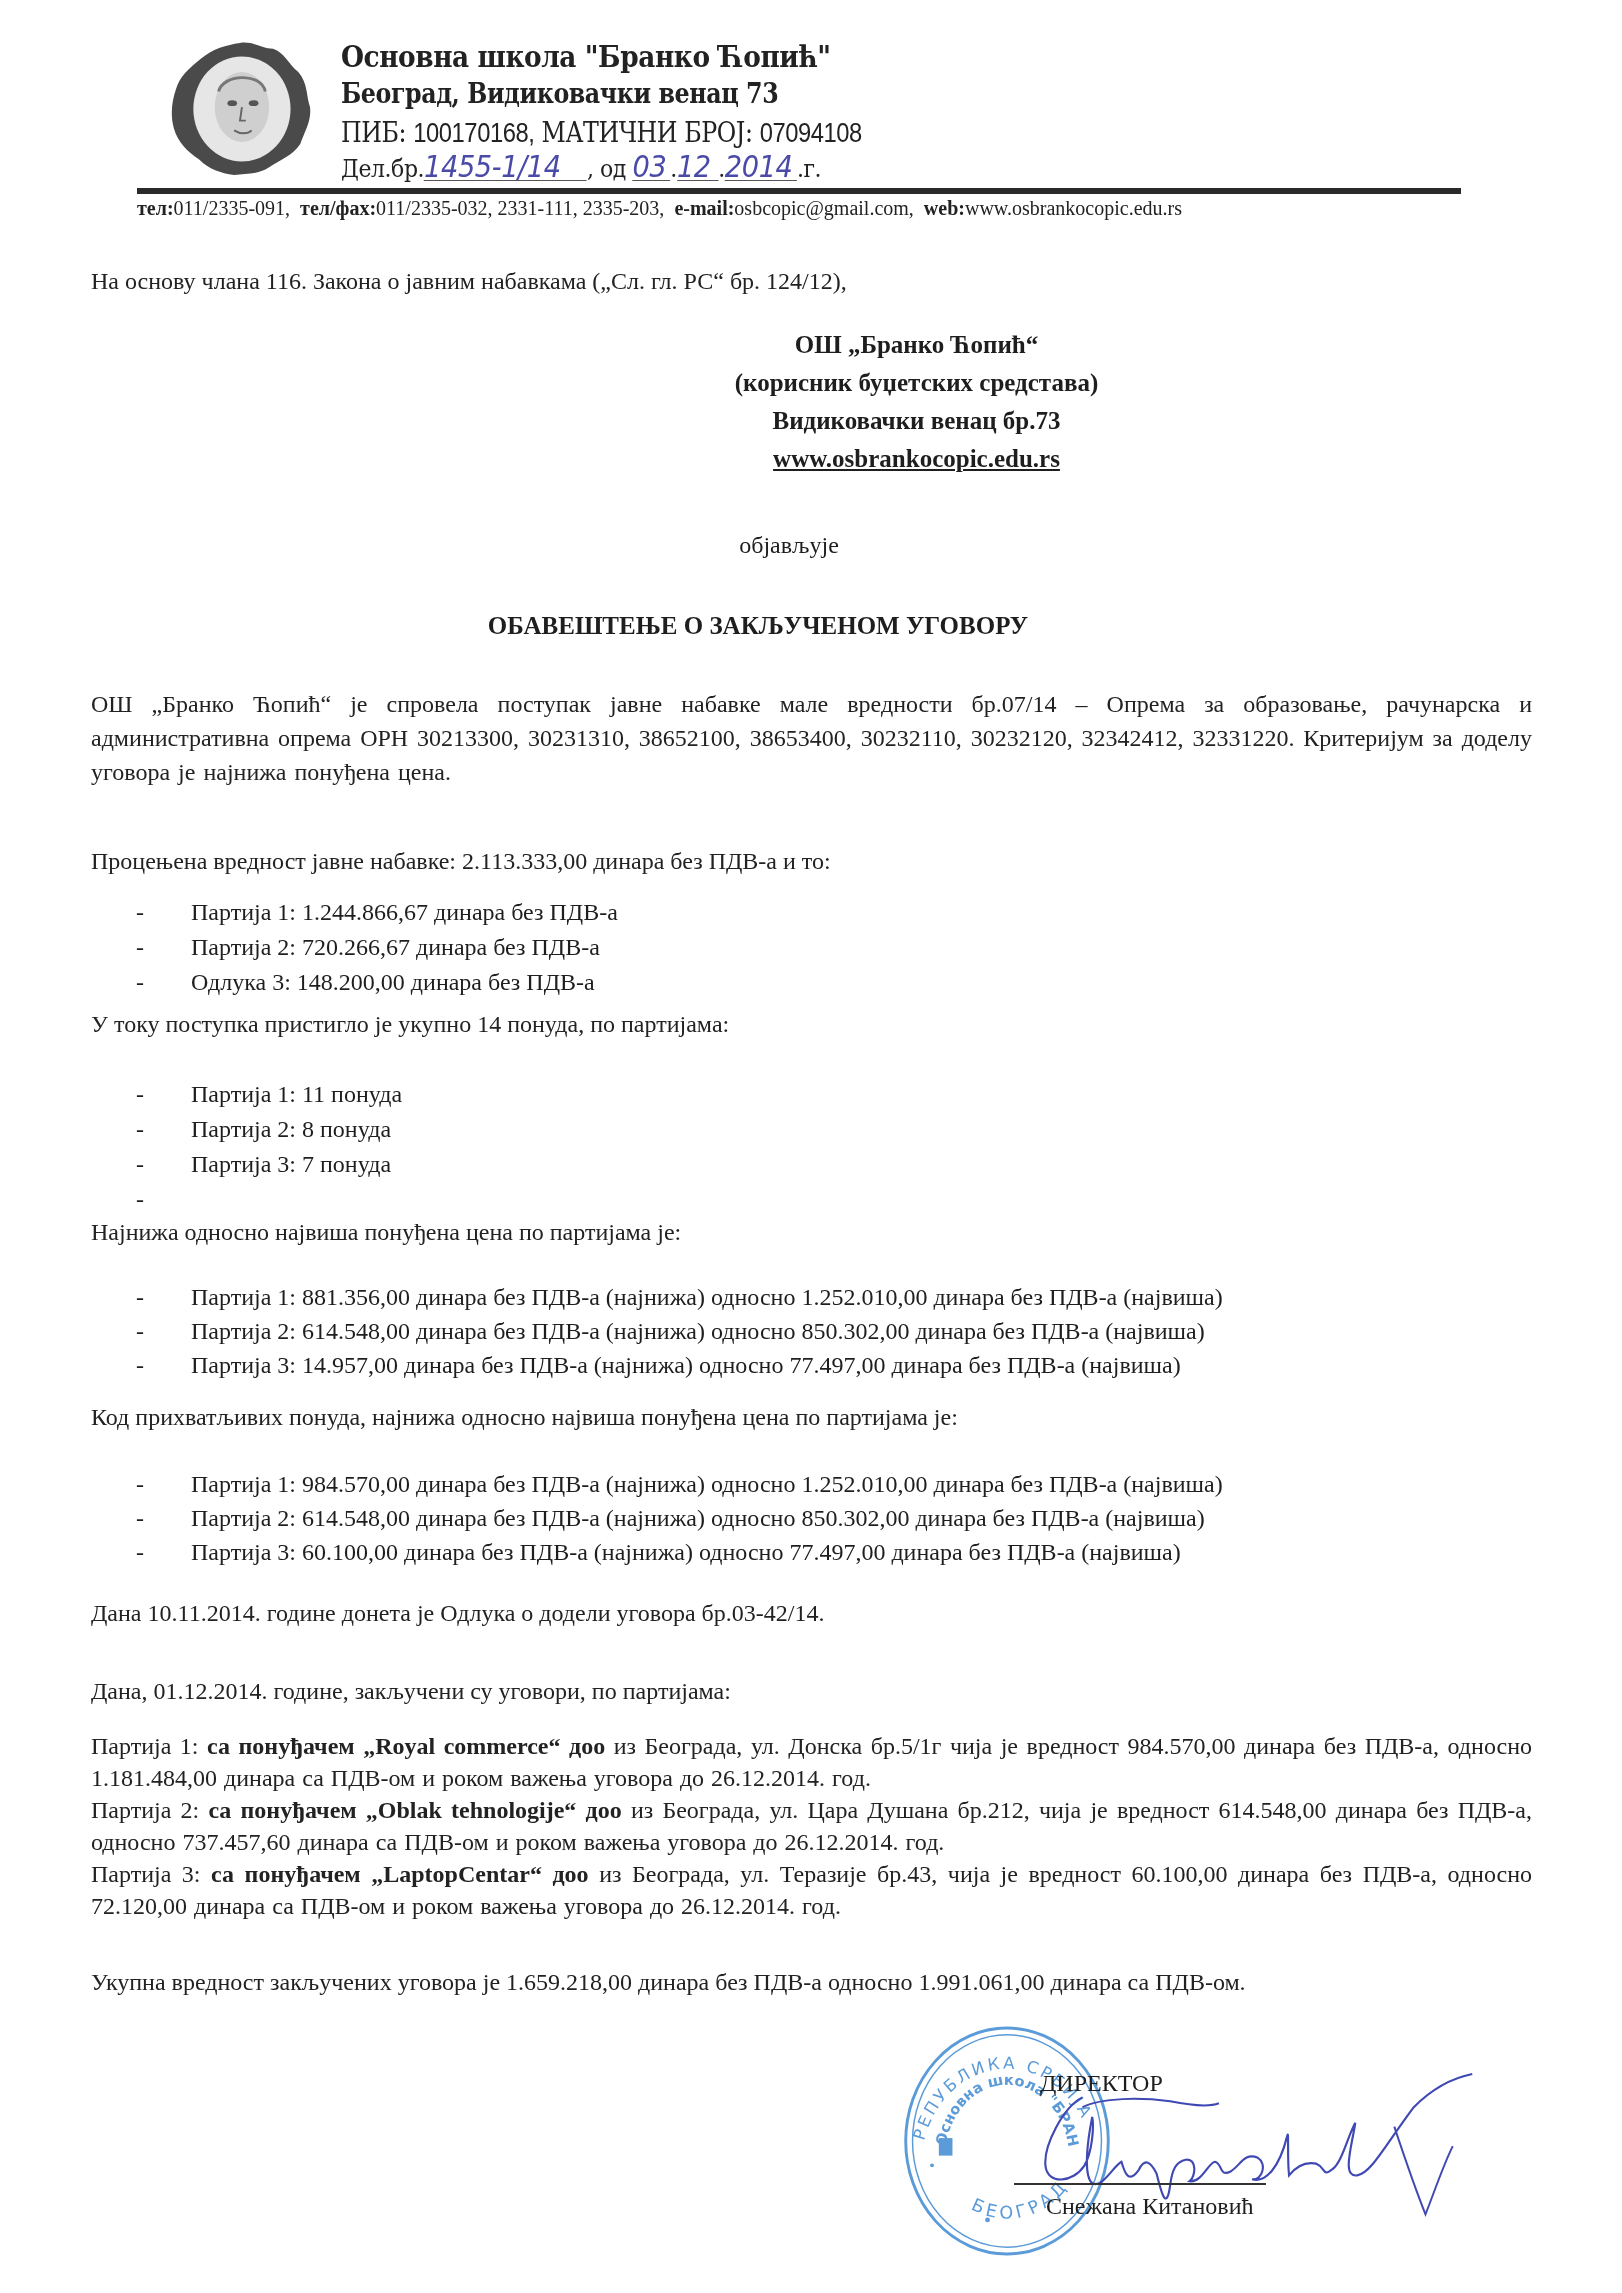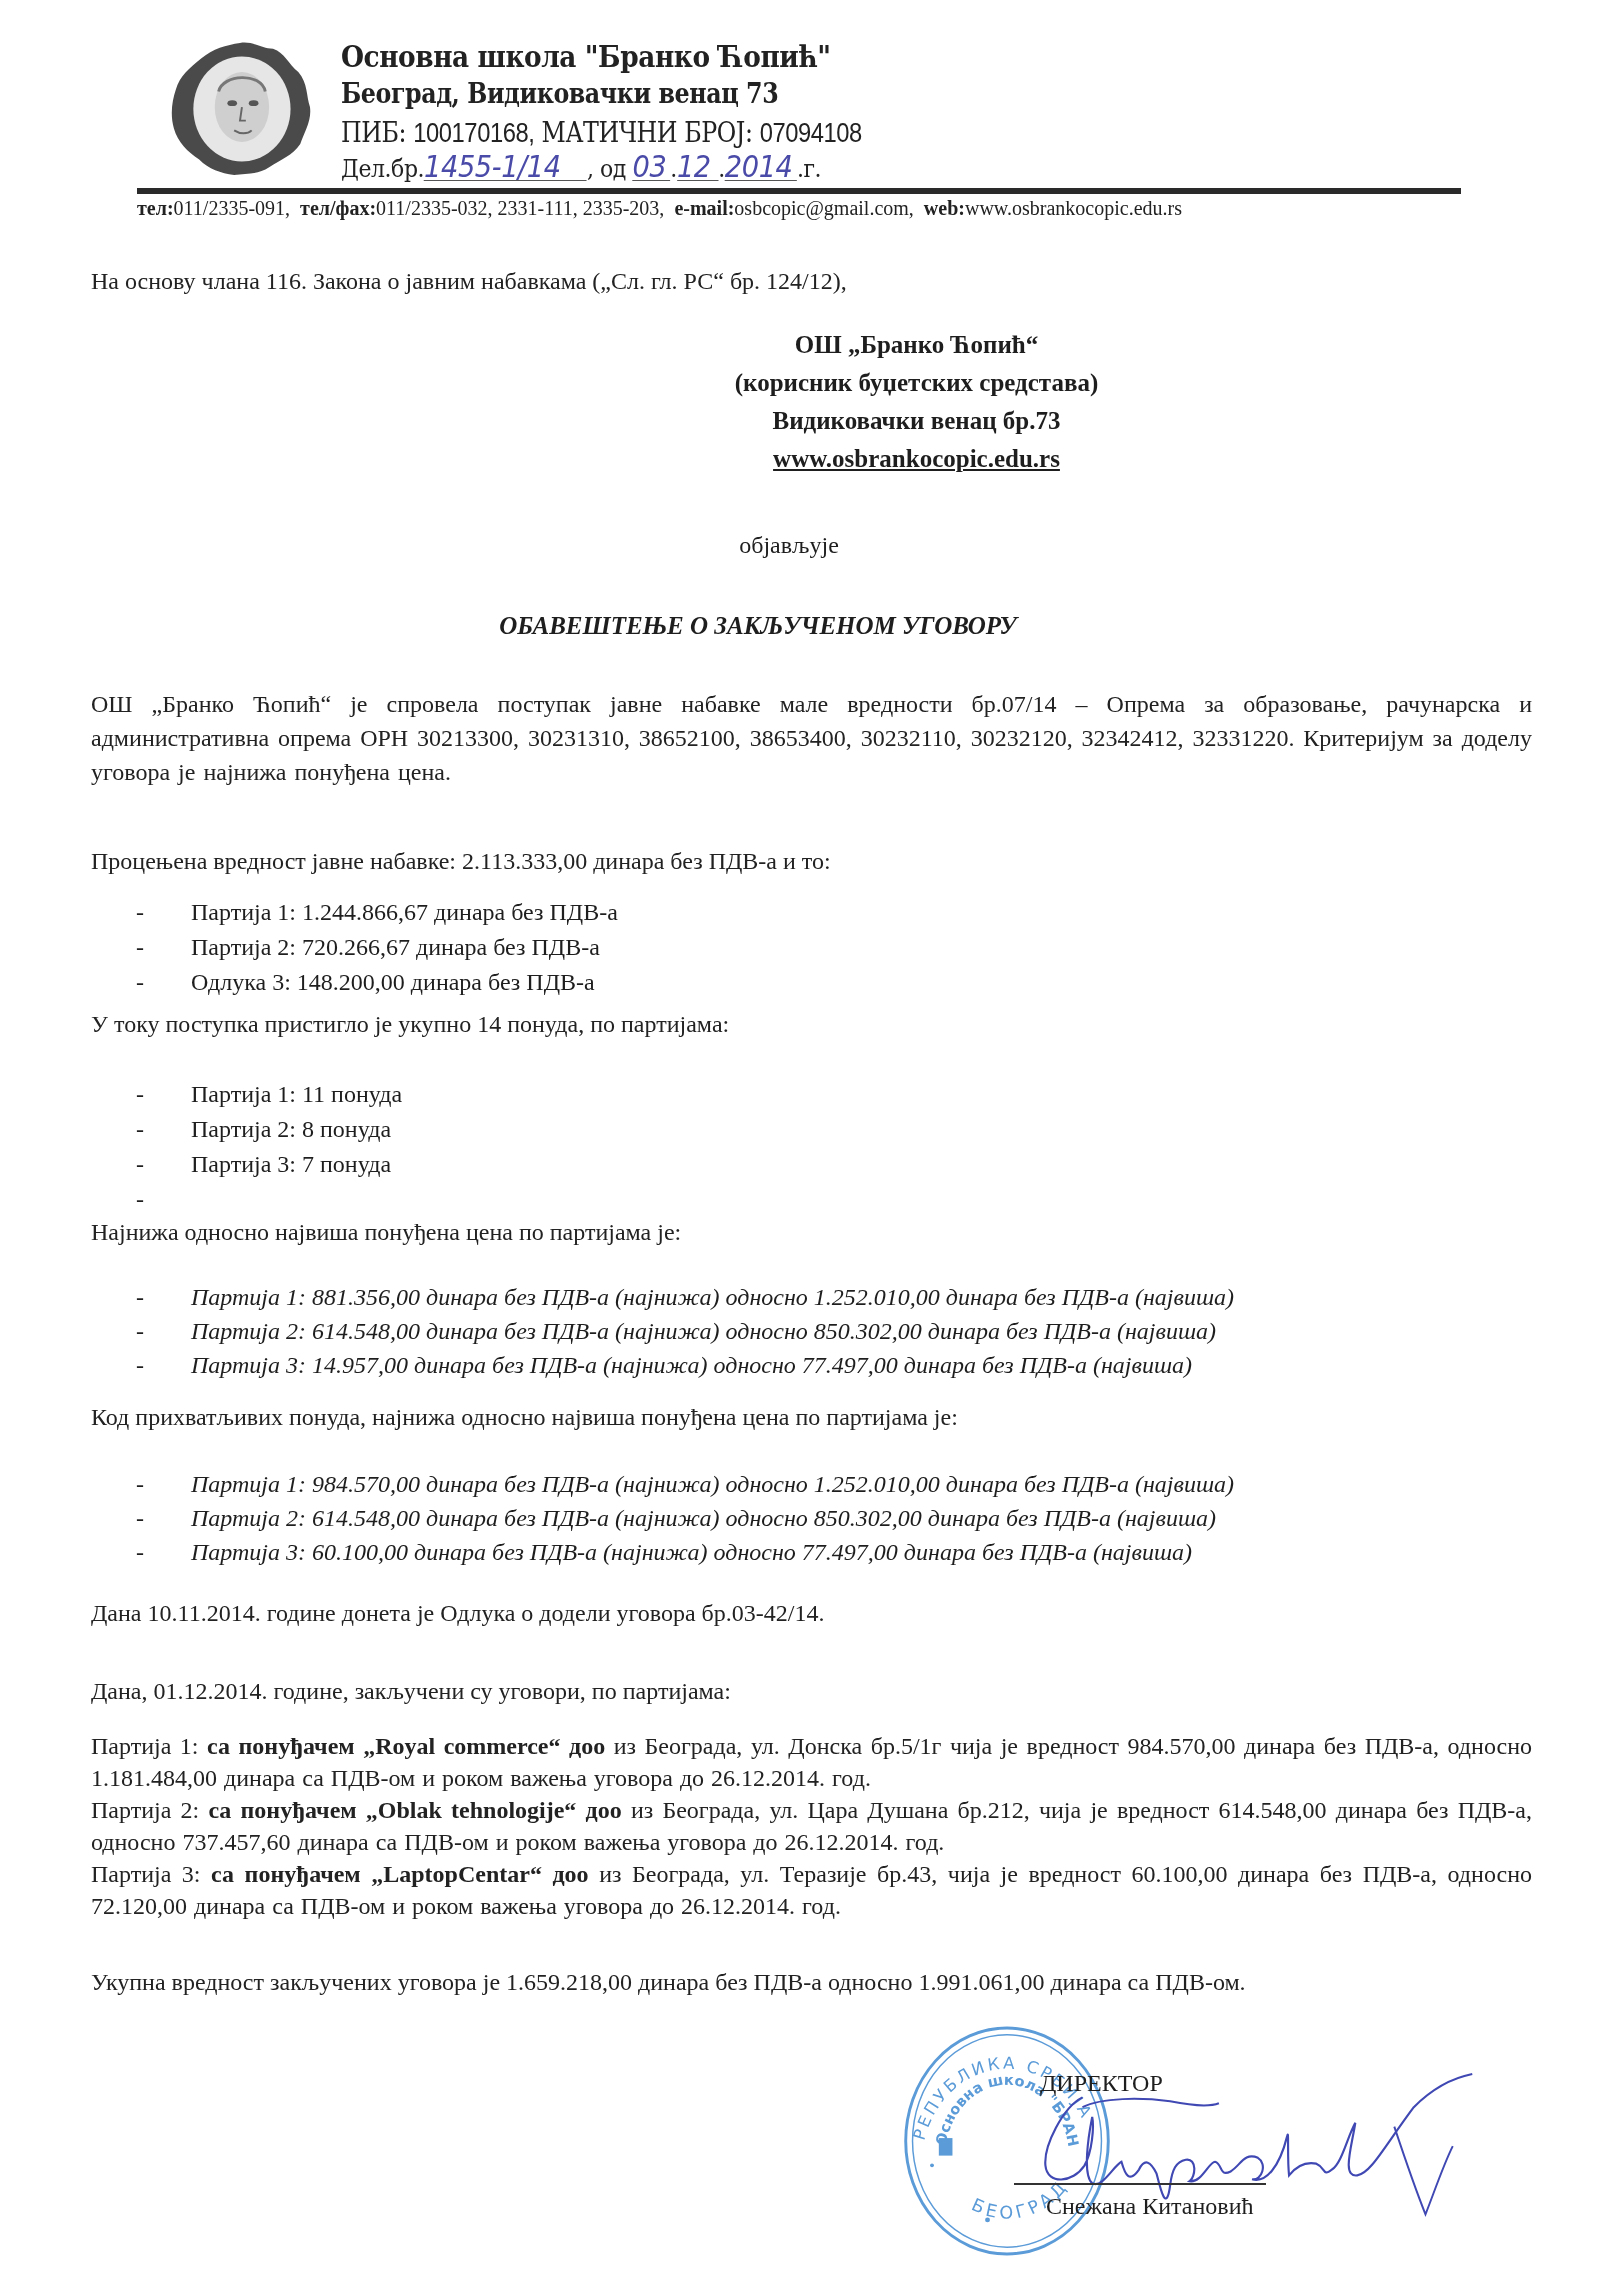--- a/index.html
+++ b/index.html
@@ -18,26 +18,26 @@
   .hand { font-family: "DejaVu Sans", sans-serif; color: #4a4aa8; font-style: italic; font-size: 31px; font-weight: normal;
           display: inline-block; border-bottom: 1.5px solid #555; line-height: 27px; }
   .rule { left: 137px; top: 188px; width: 1324px; height: 5.9px; background: #2a2a2a; }
   .contact { left: 137px; top: 197px; font-size: 20px; white-space: nowrap; color: #222; }
   .contact b { font-weight: bold; }
 
   .p { left: 91px; font-size: 24px; white-space: nowrap; color: #222; line-height: 32px; }
   .justify { width: 1441px; white-space: normal; text-align: justify; text-align-last: left; }
   .center-block { left: 575px; width: 683px; text-align: center; font-weight: bold; font-size: 25px; line-height: 38px; }
   .center-block .url { text-decoration: underline; }
-  .title { left: 0; width: 1516px; text-align: center; font-weight: bold; font-size: 25px; font-style: italic; }
+  .title { left: 0; width: 1516px; text-align: center; font-weight: bold; font-size: 25px; }
   .pub { left: 0; width: 1578px; text-align: center; font-size: 24px; }
   ul.dash { list-style: none; margin: 4px; padding: 0; position: absolute; left: 91px; font-size: 24px; line-height: 35px; }
   ul.dash li { position: relative; padding-left: 96px; white-space: nowrap; }
   ul.dash li::before { content: "-"; position: absolute; left: 41px; }
-  ul.dash.wide { line-height: 34px; font-style: italic; }
+  ul.dash.wide { line-height: 34px; }
   ul.dash.wide li { padding-left: 96px; }
   b.bd { font-weight: bold; }
   
   .stamp { left: 895px; top: 2019px; width: 224px; height: 244px; }
   .director { left: 1040px; top: 2070px; font-size: 24px; }
   .sig-line { left: 1014px; top: 2183px; width: 252px; height: 1.5px; background: #333; }
   .signame { left: 1046px; top: 2193px; font-size: 24px; }
   .signature { left: 1024px; top: 2068px; width: 458px; height: 166px; }
 </style>
 </head>

